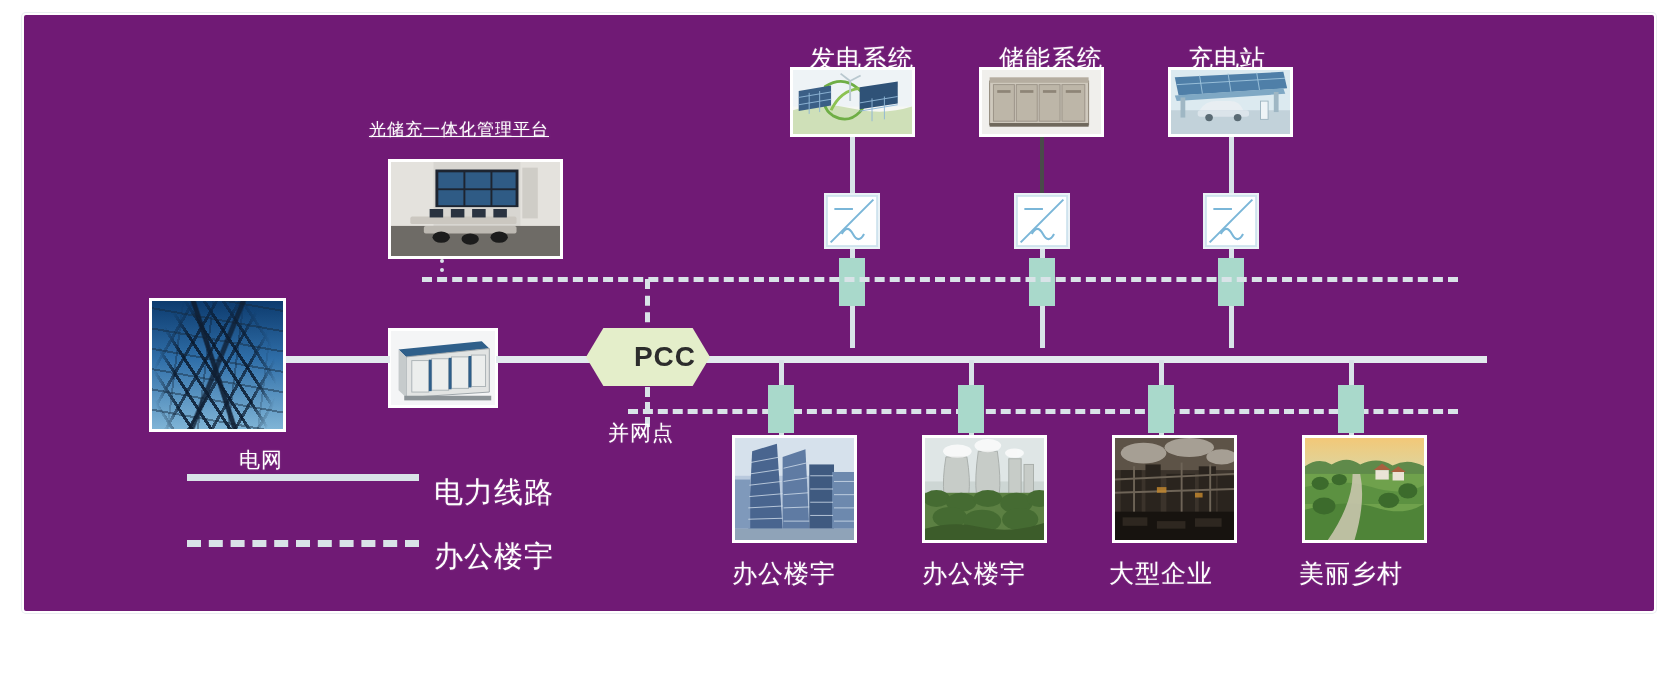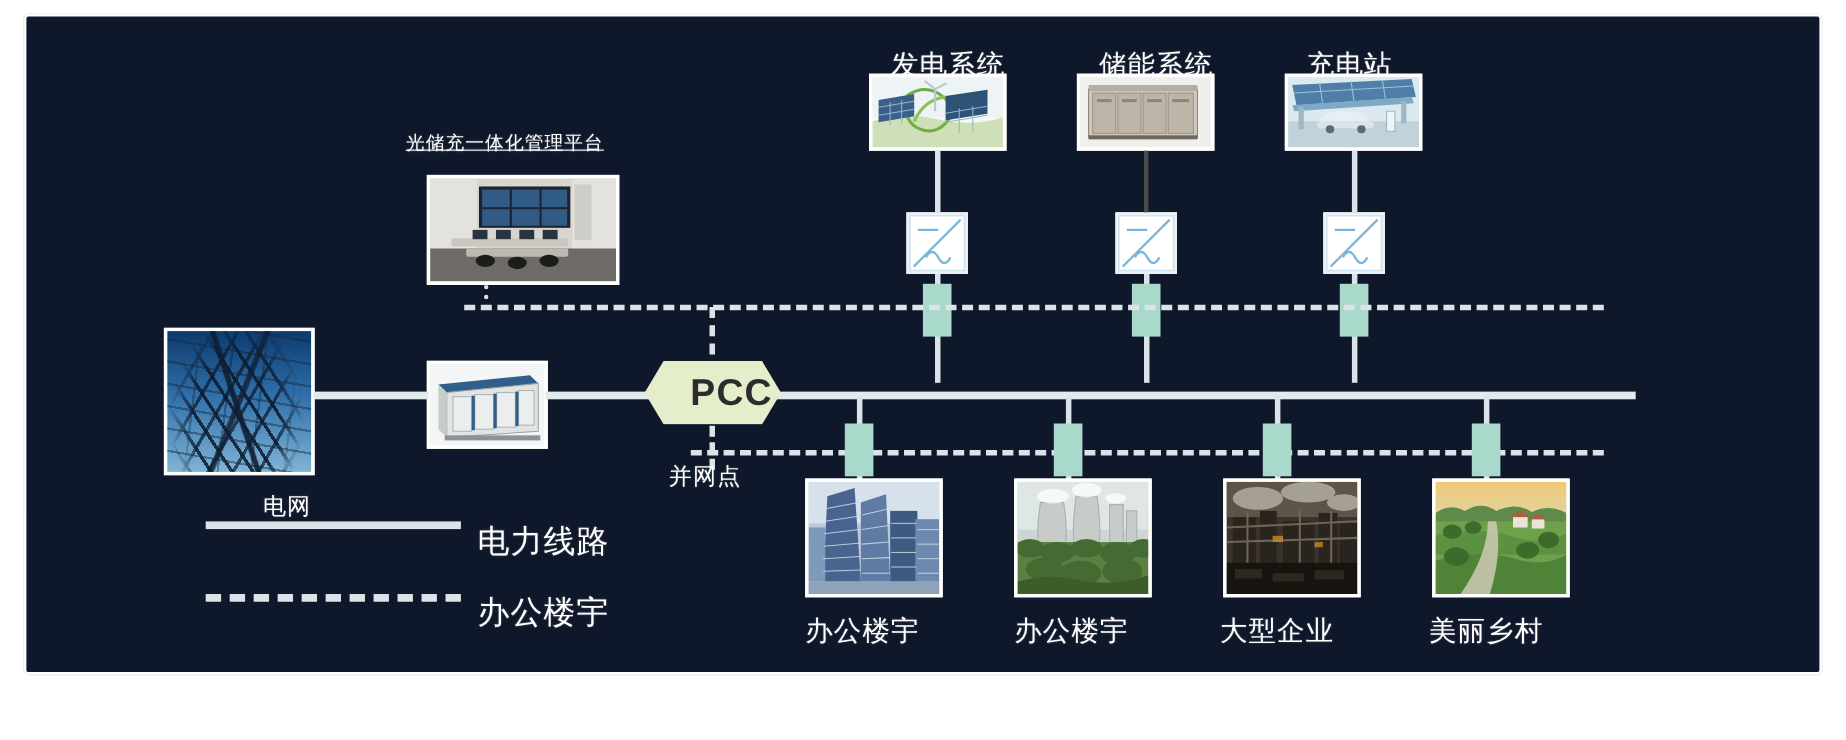--- a/index.html
+++ b/index.html
@@ -12,21 +12,21 @@
   #stage {
     position: relative;
     width: 1678px; height: 673px;
     background: #ffffff;
   }
   
   #canvas {
     position: absolute;
     left: 22px; top: 13px;
     width: 1634px; height: 600px;
-    background: #0f172a;
+    background: #701a75;
     border: 2px solid #ffffff;
     border-radius: 4px;
     box-shadow: 0 0 0 1px #e9eef0;
     overflow: hidden;
   }
   
   .lbl {
     position: absolute;
     color: #ffffff;
     white-space: nowrap;
@@ -159,21 +159,21 @@
 
   
   .pcc {
     position: absolute;
     width: 124px; height: 58px;
     background: #e4eeca;
     clip-path: polygon(14% 0%, 86% 0%, 100% 50%, 86% 100%, 14% 100%, 0% 50%);
     display: flex; align-items: center; justify-content: center;
   }
   .pcc span {
-    font-size: 34px; font-weight: bold; color: #2c2c2c;
+    font-size: 28px; font-weight: bold; color: #2c2c2c;
     letter-spacing: 1px;
     margin-left: 34px;
   }
 
   
   .leg-solid {
     position: absolute;
     height: 7px; width: 232px;
     background: #d9e3e8;
   }

